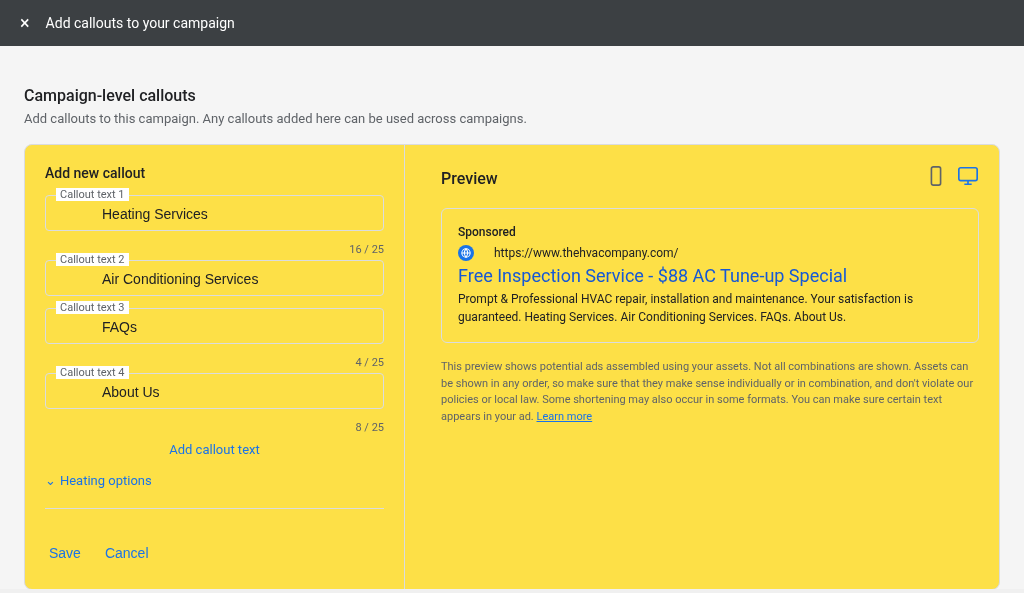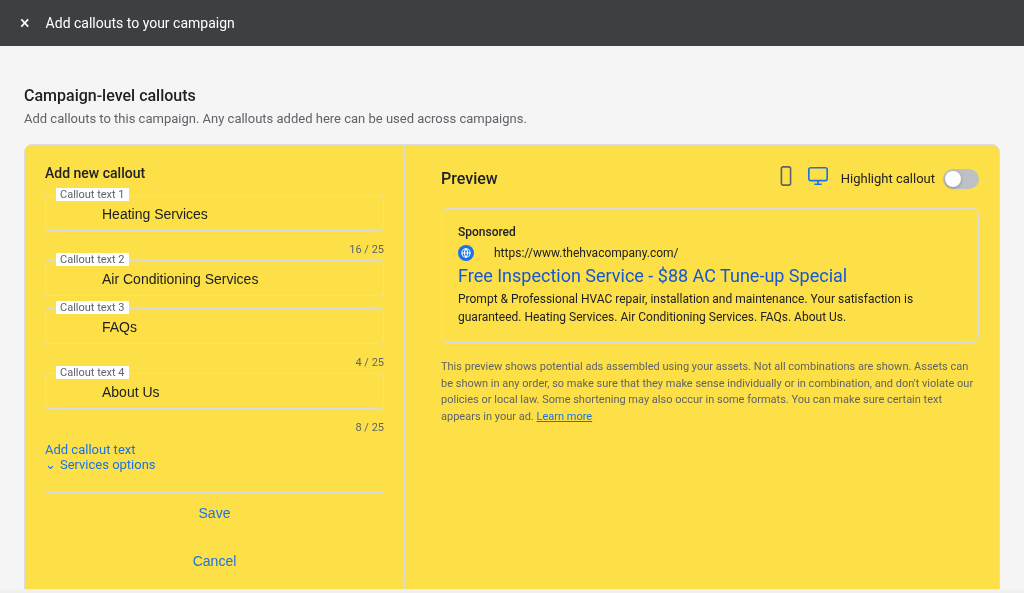--- a/index.html
+++ b/index.html
@@ -114,42 +114,42 @@
       background: transparent;
       padding: 2px 0;
       margin-left: 44px;
     }
 
     .add-callout-link {
       color: #1a73e8;
       font-size: 13px;
       cursor: pointer;
       margin-top: 4px;
-      margin-bottom: 0;
+      margin-bottom: 16px;
       display: inline-block;
       text-decoration: none;
+      text-align: center;
     }
 
     .advanced-options {
       color: #1a73e8;
       font-size: 13px;
       cursor: pointer;
       display: flex;
       align-items: center;
       gap: 4px;
       margin-bottom: 20px;
     }
 
     .footer-buttons {
       display: flex;
       gap: 16px;
       margin-top: auto;
-      padding-top: 4px;
+      padding-top: 28px;
       border-top: 1px solid #dadce0;
-      flex-direction: column;
     }
 
     .btn-save {
       background: transparent;
       border: none;
       color: #1a73e8;
       font-size: 14px;
       font-weight: 500;
       cursor: pointer;
       padding: 8px 4px;
@@ -355,21 +355,21 @@
       </div>
 
       <div class="char-count-row">
         <span>8 / 25</span>
       </div>
 
       <a class="add-callout-link">Add callout text</a>
 
       <div class="advanced-options">
         <span>⌄</span>
-        <span>Services options</span>
+        <span>Heating options</span>
       </div>
 
       <div class="footer-buttons">
         <button class="btn-save">Save</button>
         <button class="btn-cancel">Cancel</button>
       </div>
     </div>
 
     <div class="right-panel">
       <div class="preview-header">
@@ -383,24 +383,20 @@
             </svg>
           </span>
 
           <span class="device-icon active" title="Desktop">
             <svg width="22" height="22" viewBox="0 0 24 24" fill="none" stroke="#1a73e8" stroke-width="1.8">
               <rect x="2" y="3" width="20" height="14" rx="2" ry="2"></rect>
               <line x1="8" y1="21" x2="16" y2="21"></line>
               <line x1="12" y1="17" x2="12" y2="21"></line>
             </svg>
           </span>
-        </div>
-        <div class="highlight-callout-section">
-          <span class="highlight-label">Highlight callout</span>
-          <div class="toggle"></div>
         </div>
       </div>
 
       <div class="ad-preview-box">
         <div class="sponsored-label">Sponsored</div>
         <div class="url-row">
           <div class="url-icon">
             <svg width="10" height="10" viewBox="0 0 24 24" fill="none" stroke="white" stroke-width="2.5">
               <circle cx="12" cy="12" r="10"></circle>
               <line x1="2" y1="12" x2="22" y2="12"></line>

